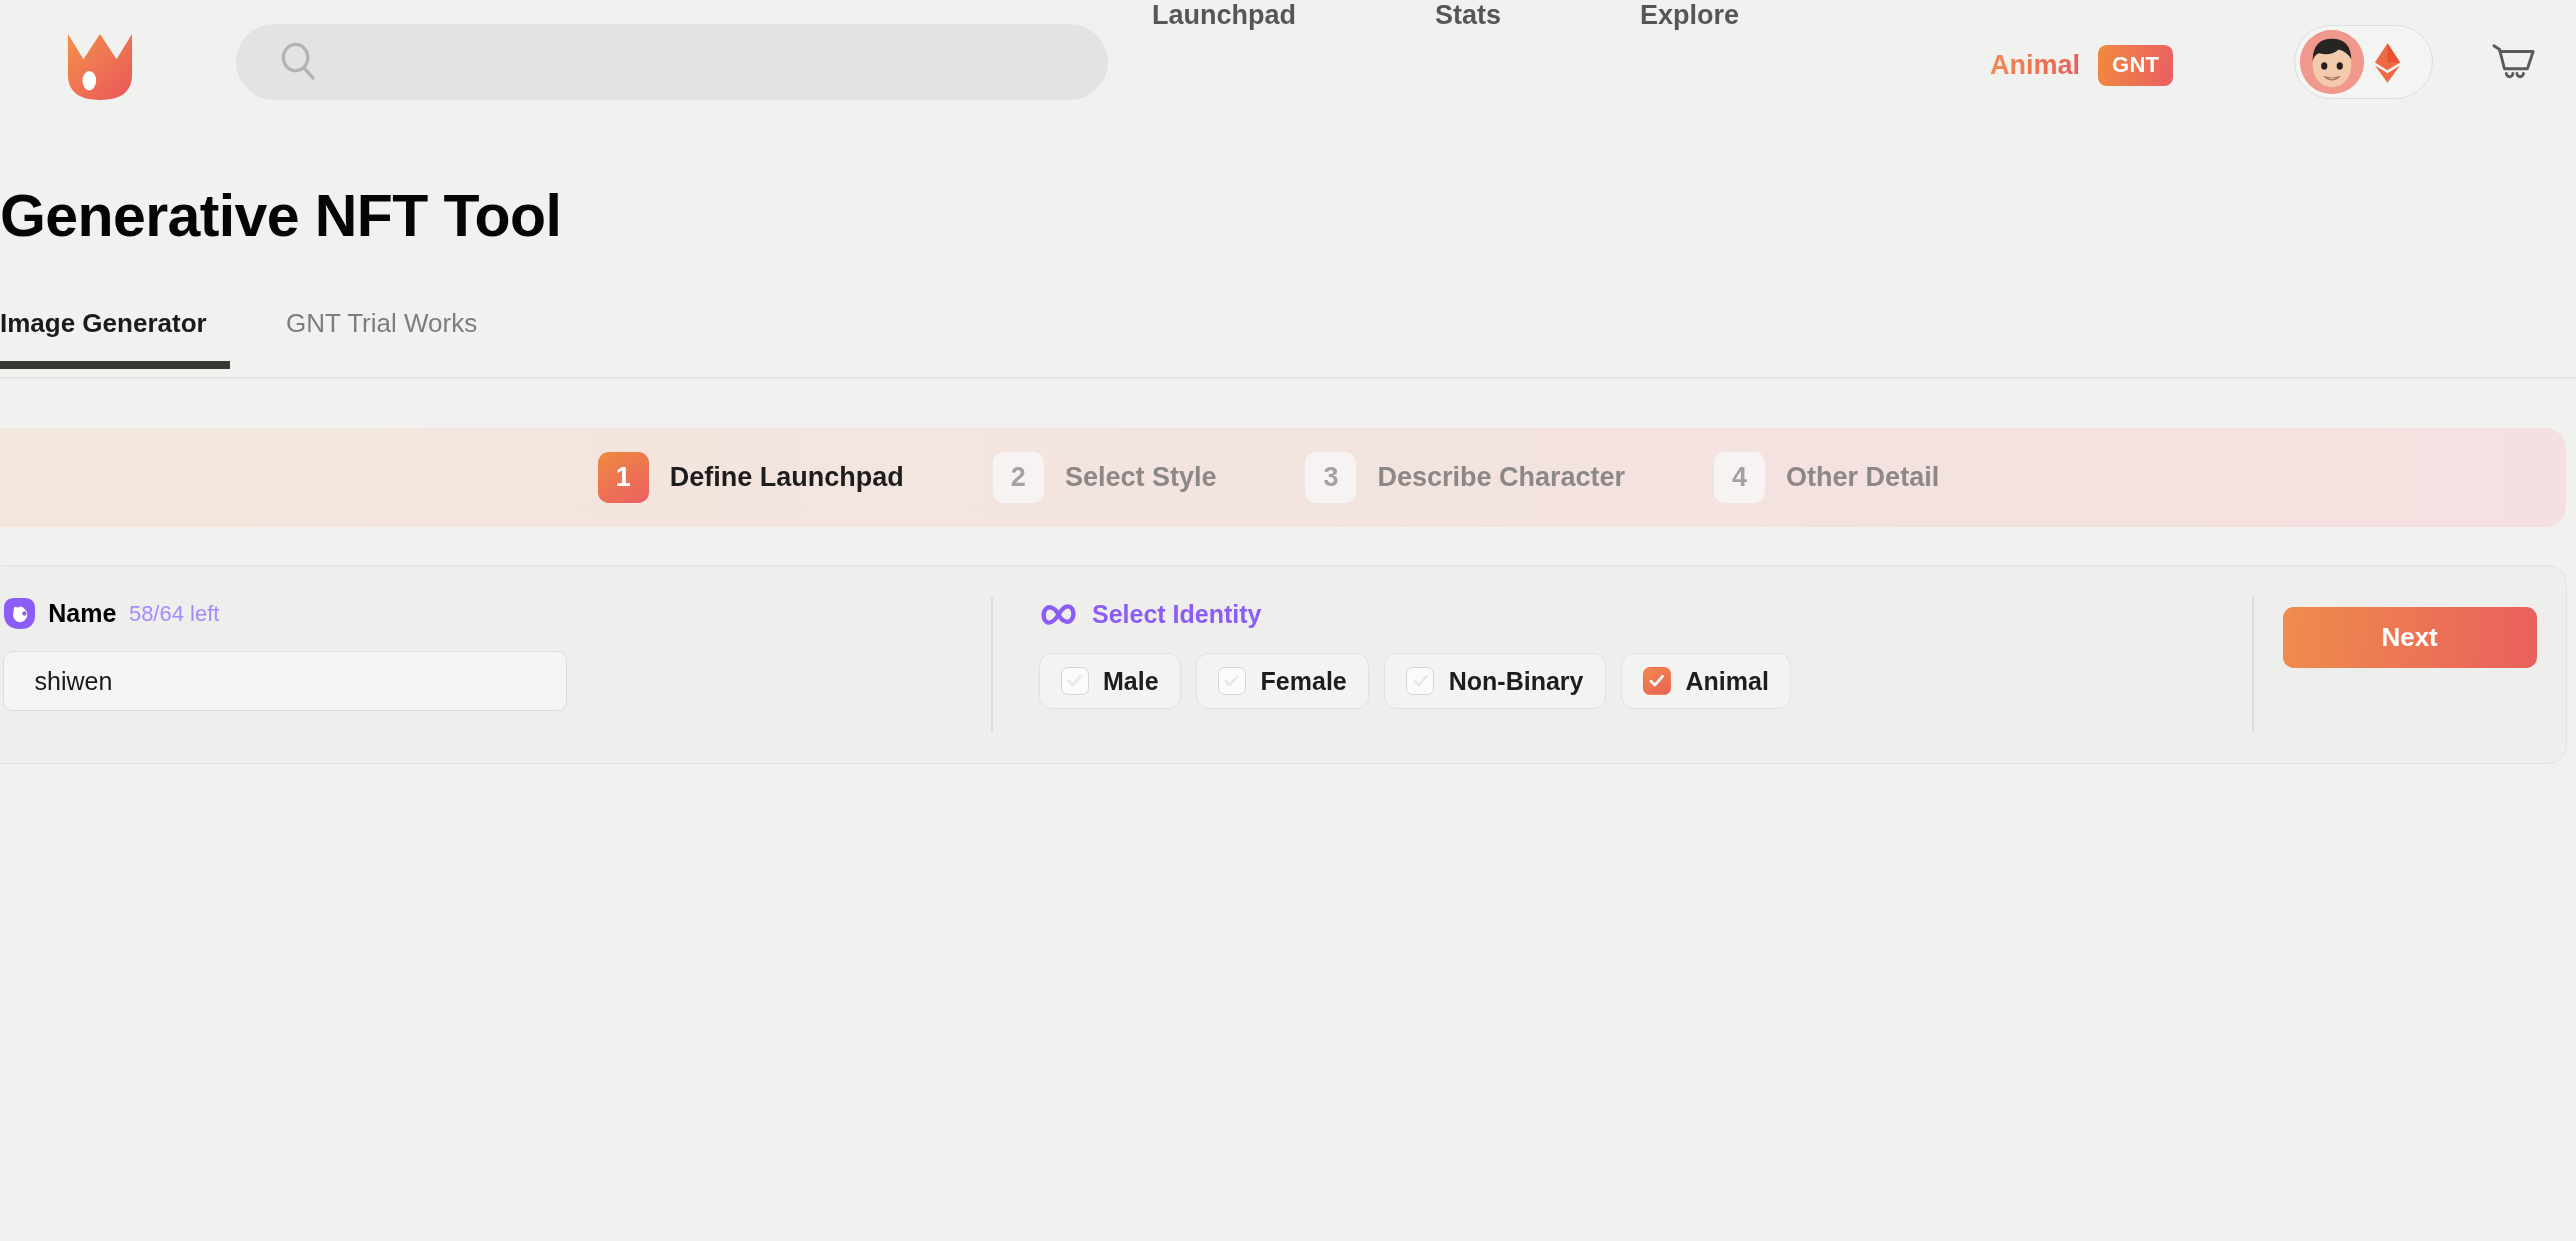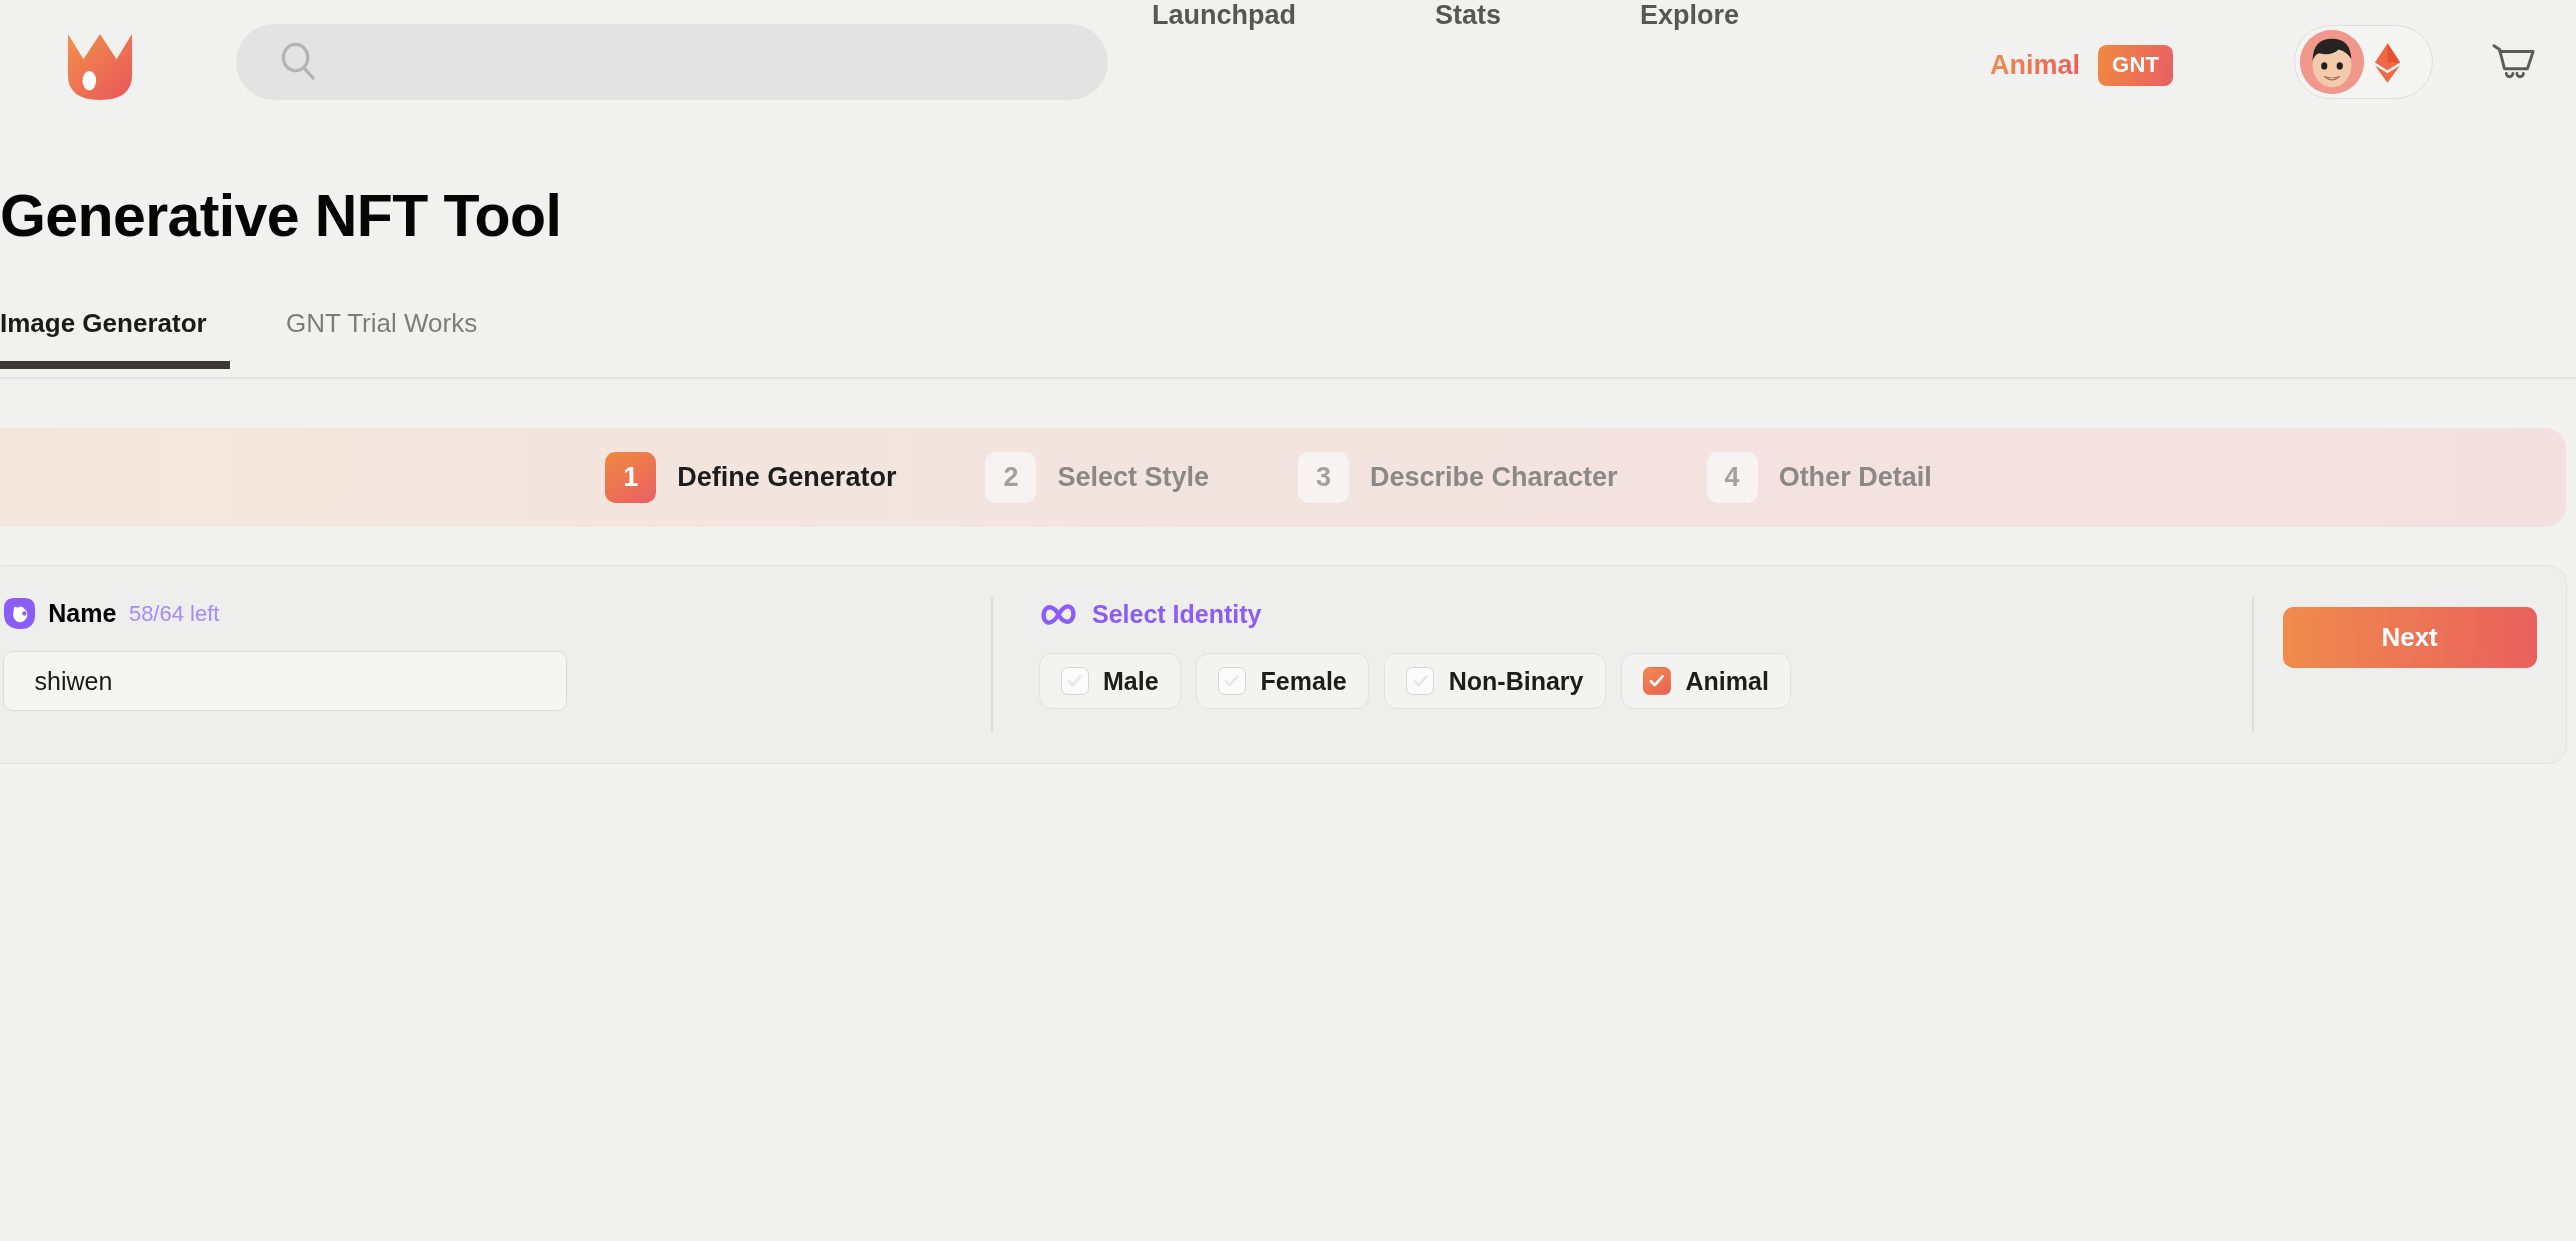--- a/index.html
+++ b/index.html
@@ -373,21 +373,21 @@
 <h1 class="page-title">Generative NFT Tool</h1>
 
 <div class="tabs">
   <button class="tab active tab-image-generator">Image Generator</button>
   <button class="tab tab-gnt-trial">GNT Trial Works</button>
 </div>
 
 <div class="stepper">
   <div class="step active">
     <span class="step-num">1</span>
-    <span class="step-label">Define Generator</span>
+    <span class="step-label">Define Launchpad</span>
   </div>
   <div class="step inactive">
     <span class="step-num">2</span>
     <span class="step-label">Select Style</span>
   </div>
   <div class="step inactive">
     <span class="step-num">3</span>
     <span class="step-label">Describe Character</span>
   </div>
   <div class="step inactive">

